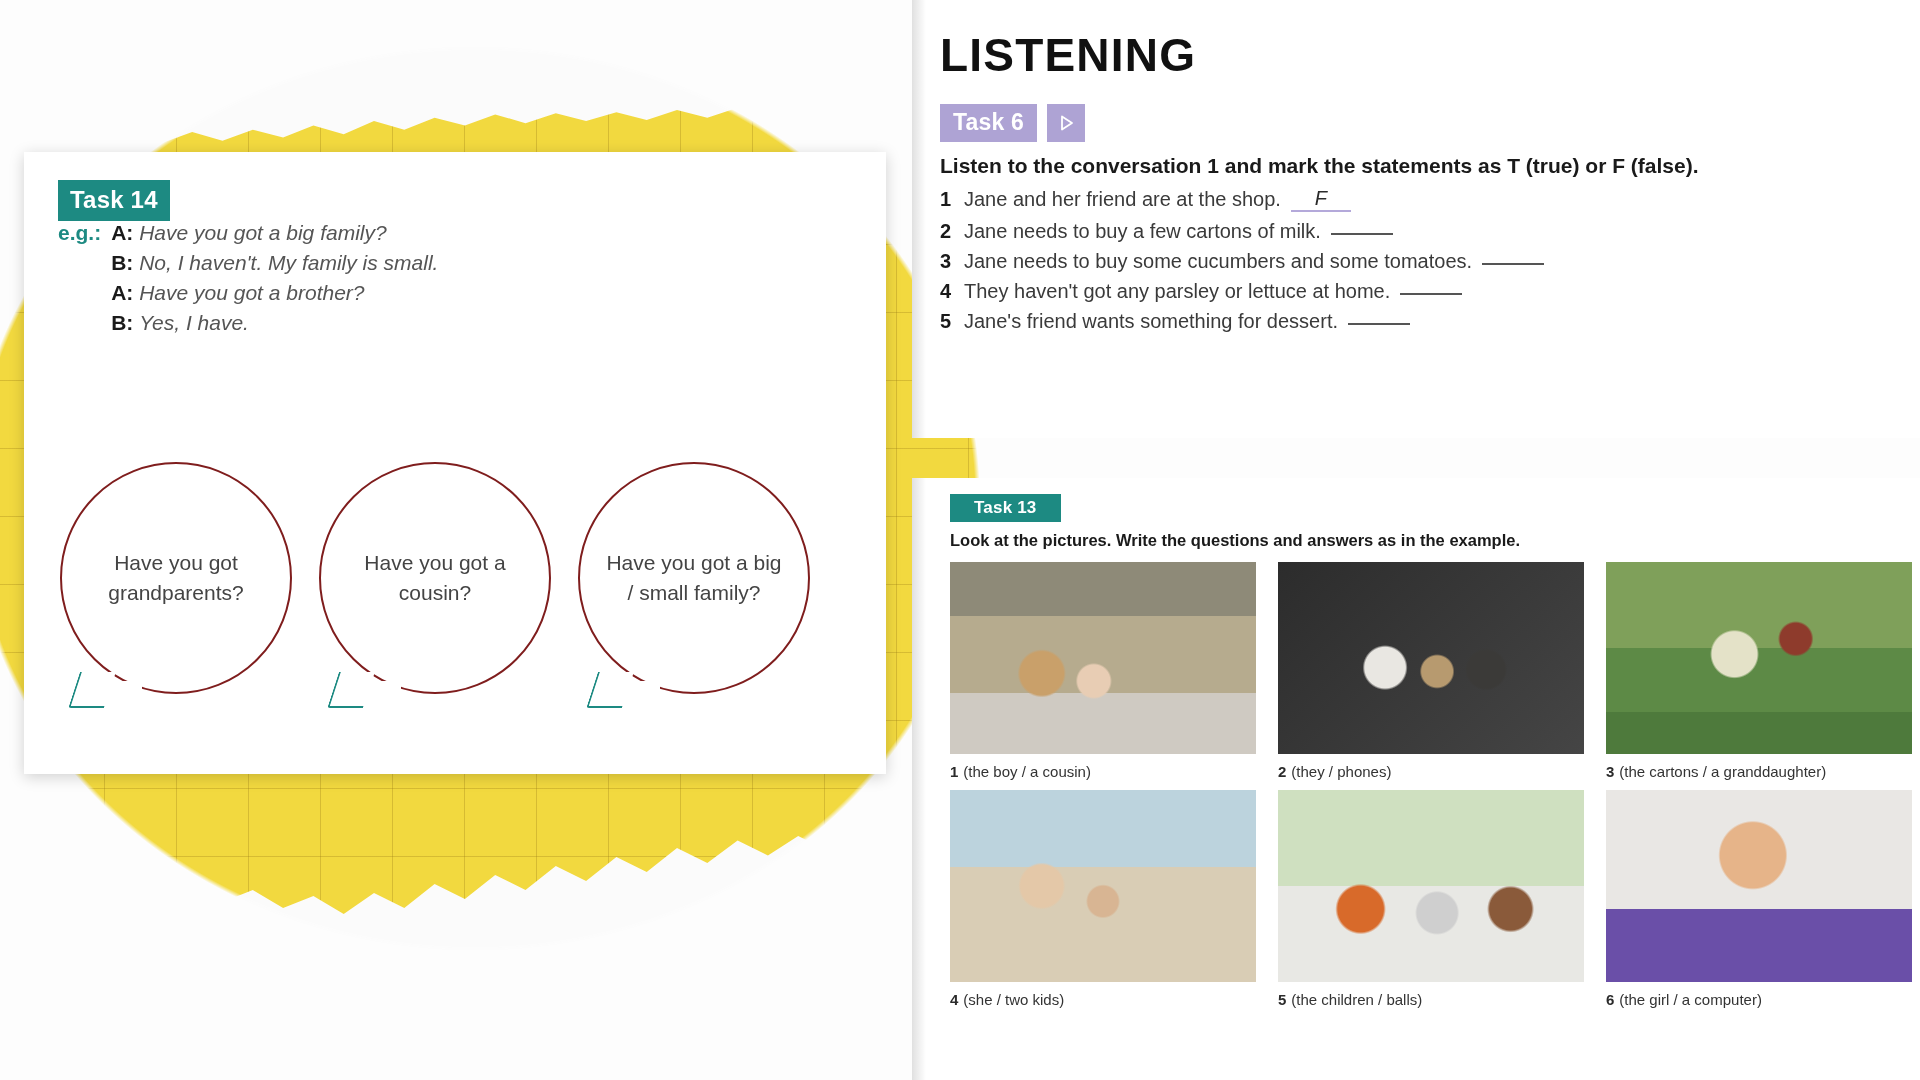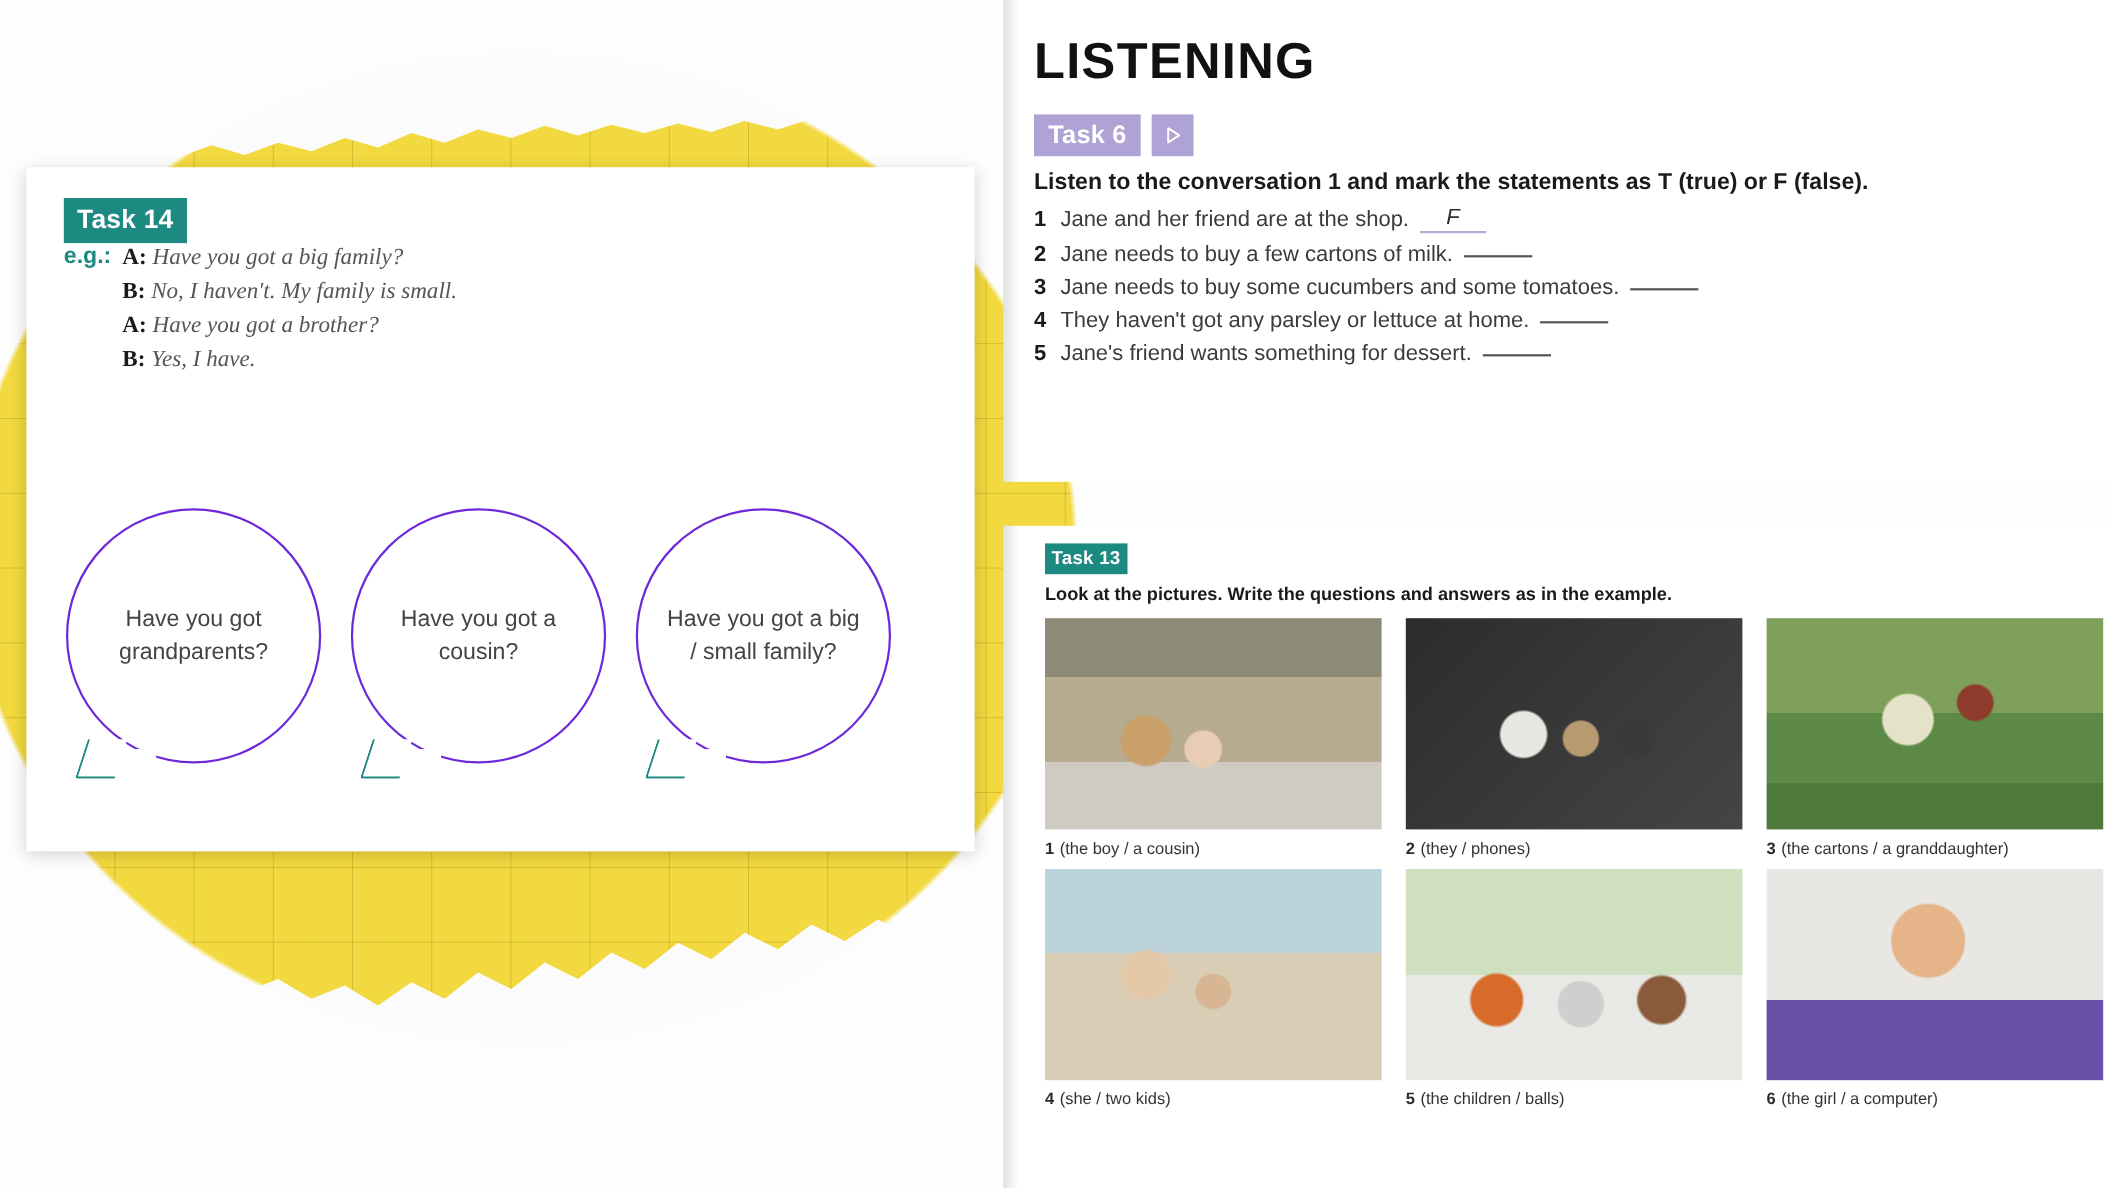--- a/index.html
+++ b/index.html
@@ -64,46 +64,46 @@
     position:absolute;left:24px;top:152px;width:862px;height:622px;
     background:#ffffff;
     box-shadow:0 3px 14px rgba(0,0,0,.18);
   }
 
   .task-badge{
     display:inline-block;background:#1d8a82;color:#ffffff;
     font-weight:bold;letter-spacing:.2px;line-height:1;
   }
   .badge-14{font-size:24px;padding:8px 12px 9px;}
-  .badge-13{font-size:17px;padding:5px 6px 6px;}
+  .badge-13{font-size:17px;padding:5px 24px 6px;}
   .badge-6{background:#aea3d4;font-size:23px;padding:7px 13px 8px;}
 
   .play-btn{
     display:inline-flex;align-items:center;justify-content:center;
     background:#aea3d4;width:38px;height:38px;margin-left:10px;vertical-align:middle;
   }
   .play-btn svg{display:block;}
 
   .t14-instr{
     font-size:24px;font-weight:bold;color:#1a1a1a;margin-top:16px;
     letter-spacing:-.1px;
   }
 
   .eg-block{display:flex;gap:10px;font-size:21px;}
   .eg-label{color:#1d8a82;font-weight:bold;}
   .eg-lines{display:flex;flex-direction:column;gap:6px;}
-  .eg-line{white-space:nowrap;font-family:Liberation Serif, serif;}
+  .eg-line{white-space:nowrap;}
   .eg-line b{color:#1a1a1a;font-weight:bold;}
   .eg-line i{color:#555;font-style:italic;}
 
   
   .bubbles{position:absolute;left:36px;top:310px;display:flex;gap:27px;}
   .bubble{
     position:relative;width:228px;height:228px;
-    border:2px solid #6d28d9;border-radius:50%;
+    border:2px solid #7f1d1d;border-radius:50%;
     display:flex;align-items:center;justify-content:center;text-align:center;
     color:#444;font-size:21px;line-height:1.45;
     background:#ffffff;
   }
   .bubble .btext{padding:0 26px;}
   .bubble::after{
     content:"";position:absolute;left:12px;bottom:-16px;
     width:34px;height:34px;background:#ffffff;
     border-left:2px solid #1d8a82;border-bottom:2px solid #1d8a82;
     transform:skewX(-18deg);

